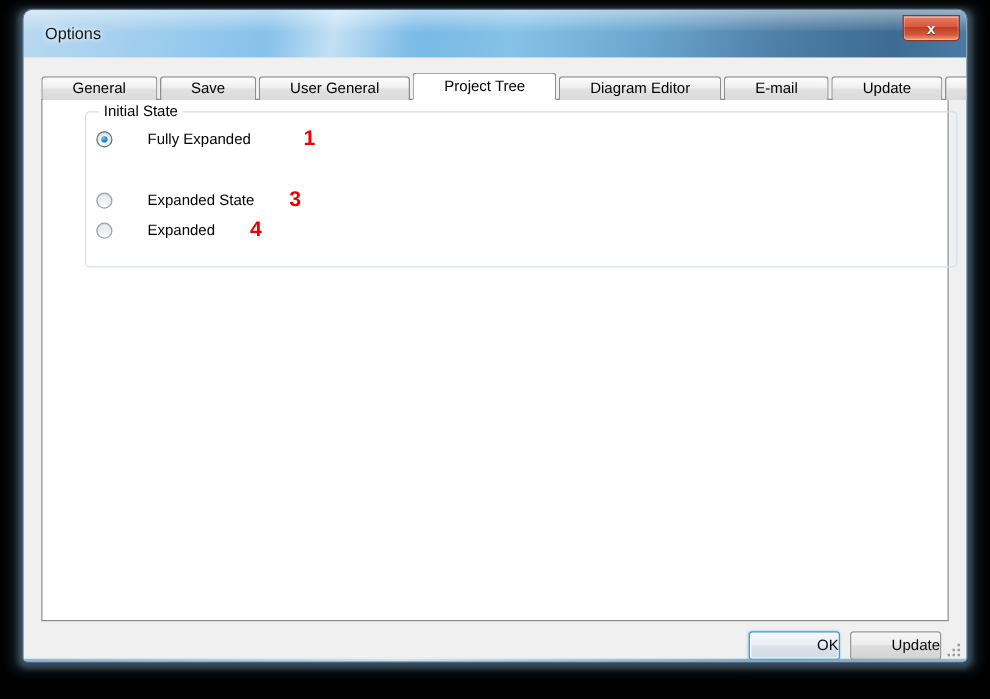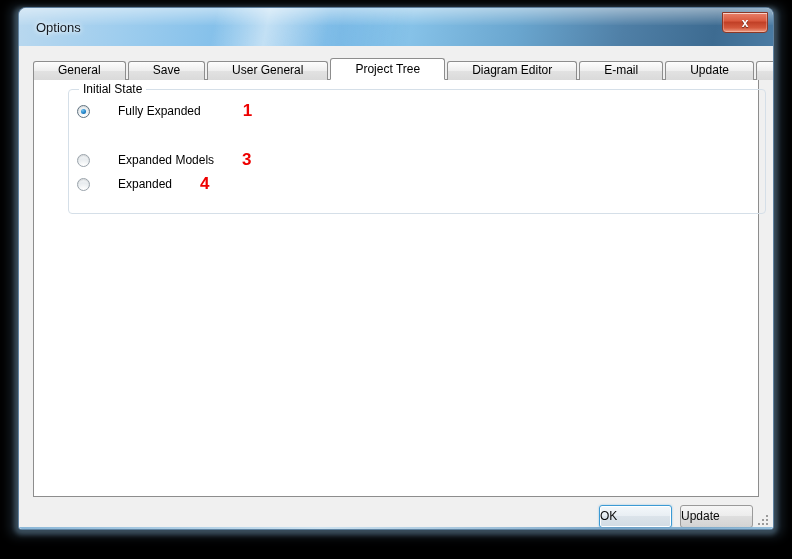--- a/index.html
+++ b/index.html
@@ -251,21 +251,21 @@
   }
 
   
   .dlg-button {
     position: absolute;
     box-sizing: border-box;
     width: 73px; height: 23px;
     font-size: 12px;
     color: #0a0a0a;
     line-height: 21px;
-    text-align: left;
+    text-align: right;
     border: 1px solid #9a9a9a;
     border-radius: 3px;
     background: linear-gradient(to bottom, #f6f6f6 0%, #ececec 48%, #dedede 50%, #d3d3d3 100%);
     cursor: pointer;
   }
   #ok-button {
     left: 580px; top: 459px;
     border: 1px solid #3c9ad4;
     box-shadow: inset 0 0 0 1px #ffffff, 0 0 2px rgba(60,154,212,0.55);
     background: linear-gradient(to bottom, #f4f8fb 0%, #e8eef3 48%, #dbe3ea 50%, #d2dce4 100%);
@@ -336,21 +336,21 @@
 
             <div class="radio-row checked" style="top:12px">
               <span class="radio-mark"></span>
               <span class="radio-label">Fully Expanded</span>
               <span class="annot-num" style="margin-left:22px">1</span>
             </div>
 
 
             <div class="radio-row" style="top:61px">
               <span class="radio-mark"></span>
-              <span class="radio-label">Expanded Models</span>
+              <span class="radio-label">Expanded State</span>
               <span class="annot-num" style="margin-left:8px">3</span>
             </div>
 
             <div class="radio-row" style="top:85px">
               <span class="radio-mark"></span>
               <span class="radio-label">Expanded</span>
               <span class="annot-num" style="margin-left:8px">4</span>
             </div>
           </div>
 

